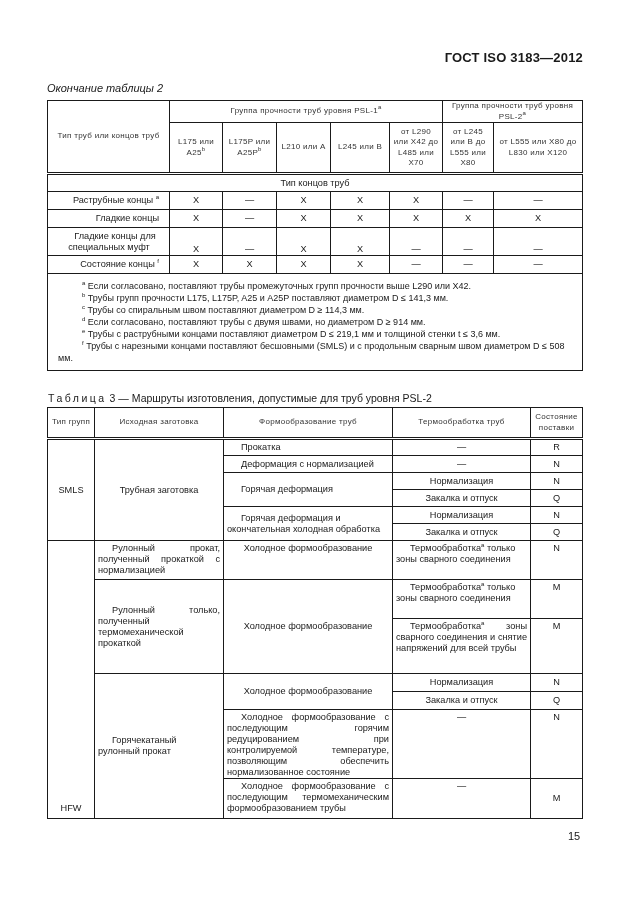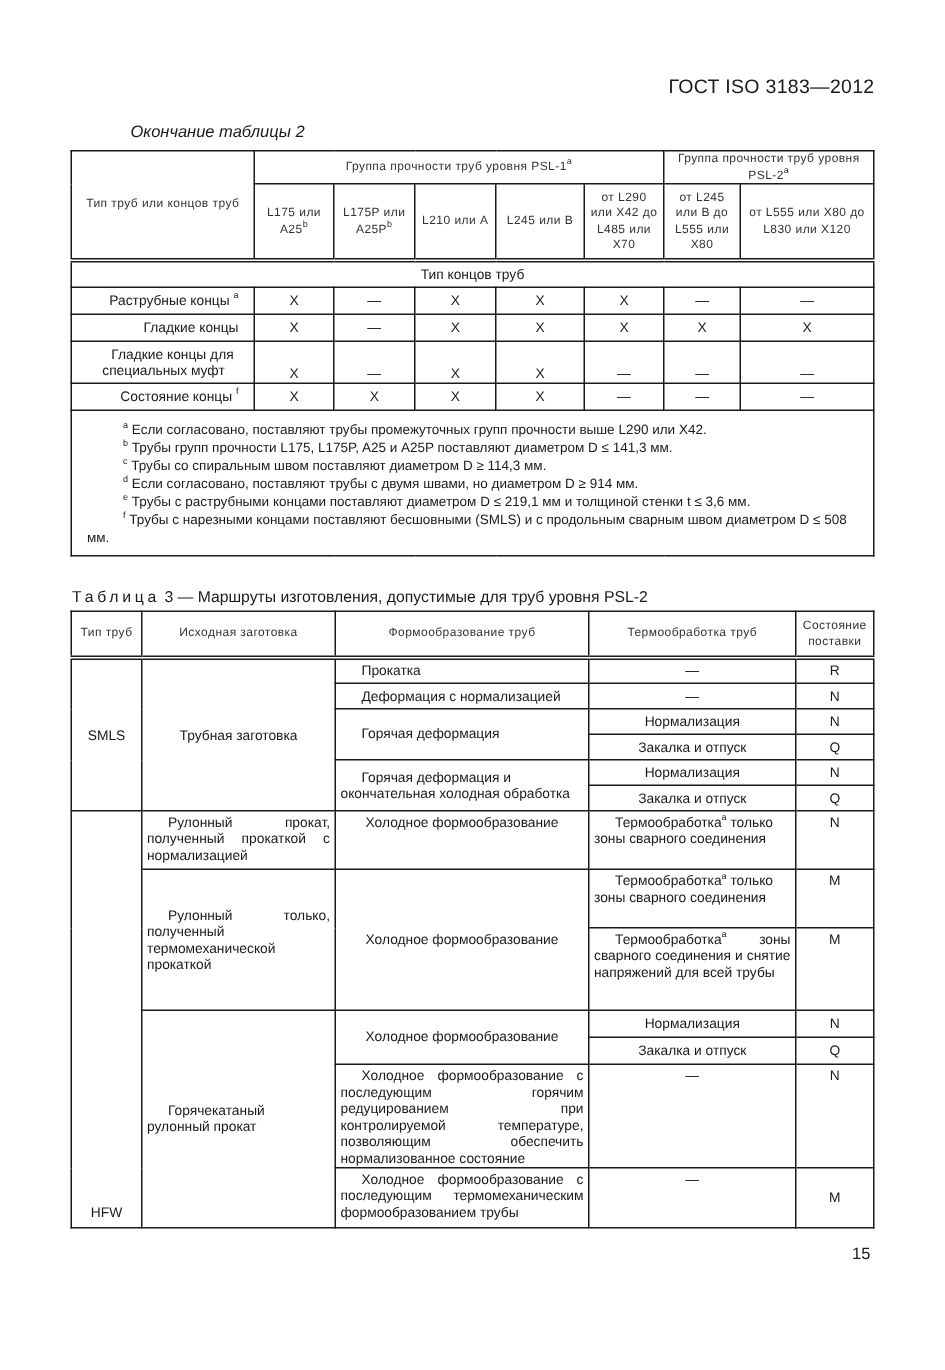--- a/index.html
+++ b/index.html
@@ -1,20 +1,20 @@
 <!DOCTYPE html>
 <html><head>
 <meta charset="utf-8">
 <style>
   html, body { margin: 0; padding: 0; background: #ffffff; }
   body { width: 630px; height: 913px; position: relative; overflow: hidden;
          font-family: "Liberation Sans", sans-serif; color: #1a1a1a; }
   .abs { position: absolute; }
-  .hdr-std { top: 50px; right: 47px; font-weight: normal; font-size: 13px; letter-spacing: 0.2px; }
-  .t2-caption { top: 82px; left: 47px; font-style: italic; font-size: 11px; margin-left: 40px; }
+  .hdr-std { top: 50px; right: 47px; font-weight: bold; font-size: 13px; letter-spacing: 0.2px; }
+  .t2-caption { top: 82px; left: 47px; font-style: italic; font-size: 11px; }
   .t3-caption { top: 392px; left: 48px; font-size: 10.5px; }
   .t3-caption .sp { letter-spacing: 2.5px; }
   .page-num { top: 830px; left: 568px; font-size: 11px; text-align: center; }
 
   table { border-collapse: collapse; position: absolute; table-layout: fixed; }
   td { border: 1px solid #1a1a1a; padding: 0 3px; vertical-align: middle; font-size: 9.2px; line-height: 11px; }
   .t2 { left: 47px; top: 100px; width: 535px; }
   .t2 .hd td { font-size: 8px; letter-spacing: 0.3px; color: #333; text-align: center; line-height: 10.5px; }
   .t2 .dbl td { border-bottom: 3px double #1a1a1a; }
   .t2 .c { text-align: center; }
@@ -128,21 +128,21 @@
 <table class="t3">
   <colgroup>
     <col style="width:47px">
       <col style="width:129px">
       <col style="width:169px">
       <col style="width:138px">
       <col style="width:52px">
   </colgroup>
   <tbody>
       <tr class="hd" style="height:31px">
-    <td>Тип труб</td>
+    <td>Тип групп</td>
     <td>Исходная заготовка</td>
     <td>Формообразование труб</td>
     <td>Термообработка труб</td>
     <td>Состояние поставки</td>
   </tr>
 
   <tr style="height:17px">
     <td rowspan="6" class="c">SMLS</td>
     <td rowspan="6" class="c">Трубная заготовка</td>
     <td class="ind">Прокатка</td>

